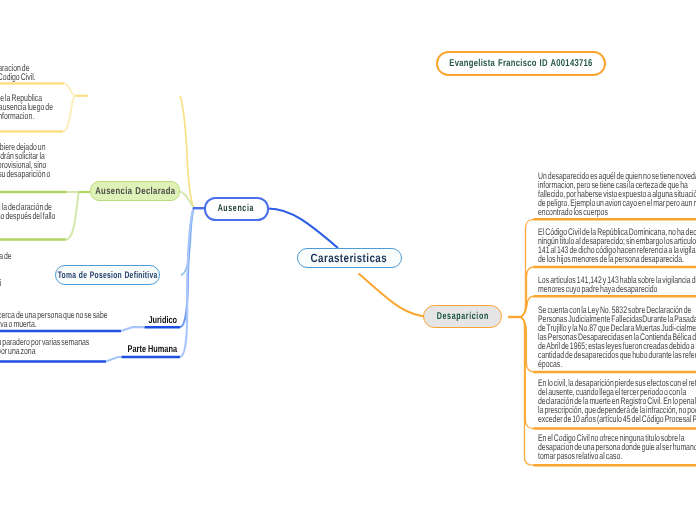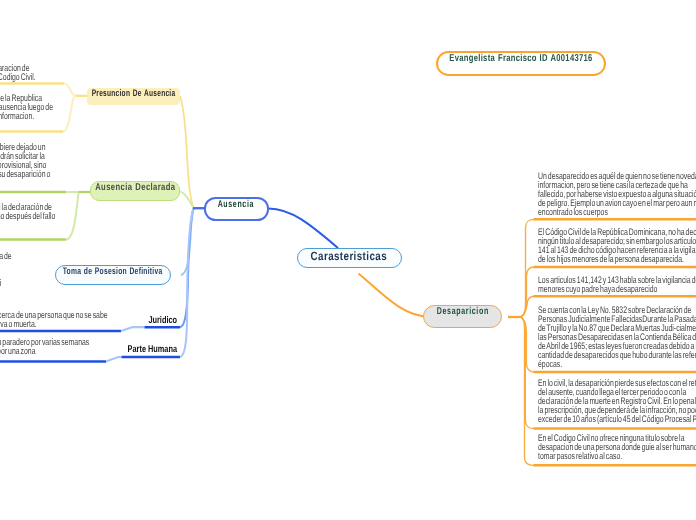--- a/index.html
+++ b/index.html
@@ -1,21 +1,21 @@
 <!DOCTYPE html>
 <html><head>
 <meta charset="utf-8">
 <style>
   html,body{margin:0;padding:0;}
   *{-webkit-font-smoothing:antialiased;text-rendering:geometricPrecision;}
   body{width:696px;height:520px;background:#ffffff;overflow:hidden;
        font-family:"Liberation Sans",sans-serif;}
   #stage{position:relative;width:696px;height:520px;overflow:hidden;background:#fff;}
   svg.links{position:absolute;left:0;top:0;width:696px;height:520px;}
-  .node{position:absolute;box-sizing:border-box;display:flex;
+  .node{position:absolute;box-sizing:border-box;display:flex;align-items:center;
         justify-content:center;white-space:nowrap;}
   .node .nlabel{display:block;transform-origin:center;font-weight:bold;
         letter-spacing:0.15px;word-spacing:0.6px;}
   .note{position:absolute;}
   .note .ln{margin:0;white-space:nowrap;font-size:9.5px;color:#434343;
         transform:scaleX(0.725);transform-origin:left top;line-height:9.05px;
         height:9.05px;display:block;word-spacing:-1.2px;}
   .bare{position:absolute;white-space:nowrap;font-weight:bold;font-size:10px;
         color:#111;}
 </style>
@@ -67,27 +67,24 @@
     </div>
 <div class="node" style="left:204px;top:197px;width:64.5px;height:23.5px;border:2px solid #4A6FE8;border-radius:11.5px;background:#fff;">
       <span class="nlabel" style="font-size:10px;color:#173C2E;letter-spacing:0.9px;transform:scaleX(0.704);">Ausencia</span>
     </div>
 <div class="node" style="left:296.5px;top:248px;width:105px;height:20px;border:1.7px solid #4E9CD4;border-radius:13px;background:#FAFDFD;">
       <span class="nlabel" style="font-size:12px;color:#1C3355;letter-spacing:0.5px;transform:scaleX(0.817);">Carasteristicas</span>
     </div>
 <div class="node" style="left:423px;top:305px;width:79px;height:23px;border:1.8px solid #FBA52E;border-radius:11.5px;background:#e5e5e5;">
       <span class="nlabel" style="font-size:10px;color:#16513F;letter-spacing:0.9px;transform:scaleX(0.708);">Desaparicion</span>
     </div>
-<div class="node" style="left:87px;top:88px;width:93px;height:16.5px;background:#FCEFBE;border-radius:4px;">
-      <span class="nlabel" style="font-size:9.5px;color:#2B2B2B;letter-spacing:0.4px;transform:scaleX(0.692);">Presuncion De Ausencia</span>
-    </div>
 <div class="node" style="left:90px;top:181px;width:90px;height:20px;background:#DEF2B8;border:1.8px solid #BBDD7C;border-radius:9px;">
       <span class="nlabel" style="font-size:10px;color:#4C4C4C;letter-spacing:0.5px;transform:scaleX(0.768);">Ausencia Declarada</span>
     </div>
-<div class="node" style="left:55px;top:265px;width:116px;height:20px;border:1.7px solid #4E9CD4;border-radius:10px;background:#F8FCFD;">
+<div class="node" style="left:55px;top:265px;width:105px;height:20px;border:1.7px solid #4E9CD4;border-radius:10px;background:#F8FCFD;">
       <span class="nlabel" style="font-size:9.5px;color:#243F68;letter-spacing:0.4px;transform:scaleX(0.707);">Toma de Posesion Definitiva</span>
     </div>
 <div class="bare" style="left:176.5px;top:314.5px;font-size:9.8px;transform-origin:right top;transform:translateX(-100%) scaleX(0.75);">Juridico</div>
 <div class="bare" style="left:176.5px;top:344px;font-size:9.8px;transform-origin:right top;transform:translateX(-100%) scaleX(0.75);">Parte Humana</div>
 <div class="note" style="left:-57px;top:63.5px;">
       <span class="ln">Se necesita la declaracion de</span>
       <span class="ln">ausencia segun el Codigo Civil.</span>
     </div>
 <div class="note" style="left:-44.3px;top:93.5px;">
       <span class="ln">El presidente de la Republica</span>

